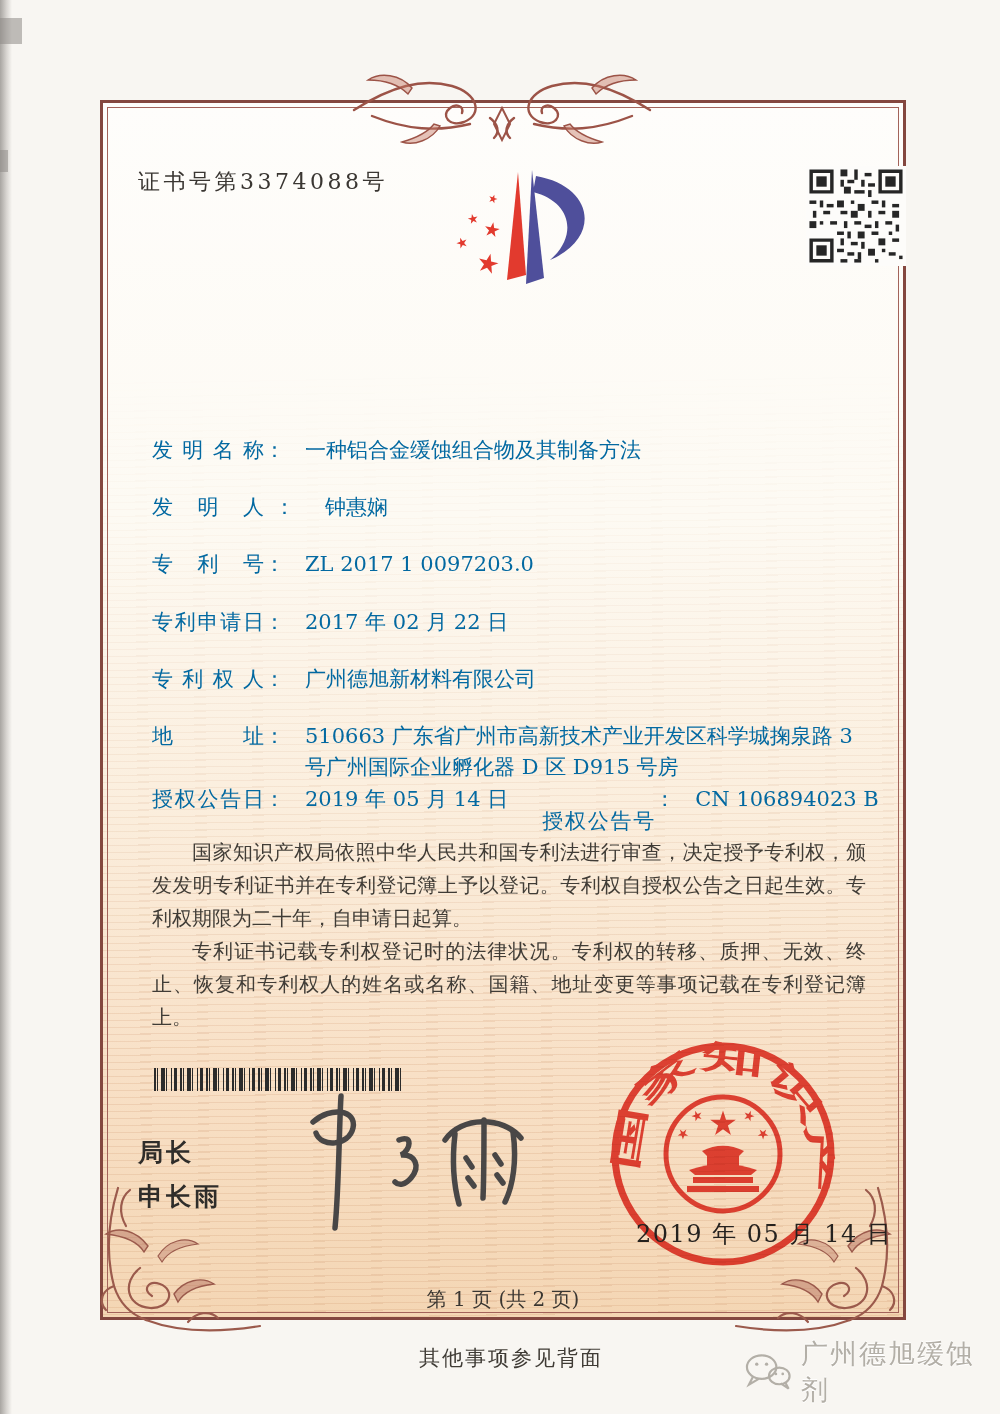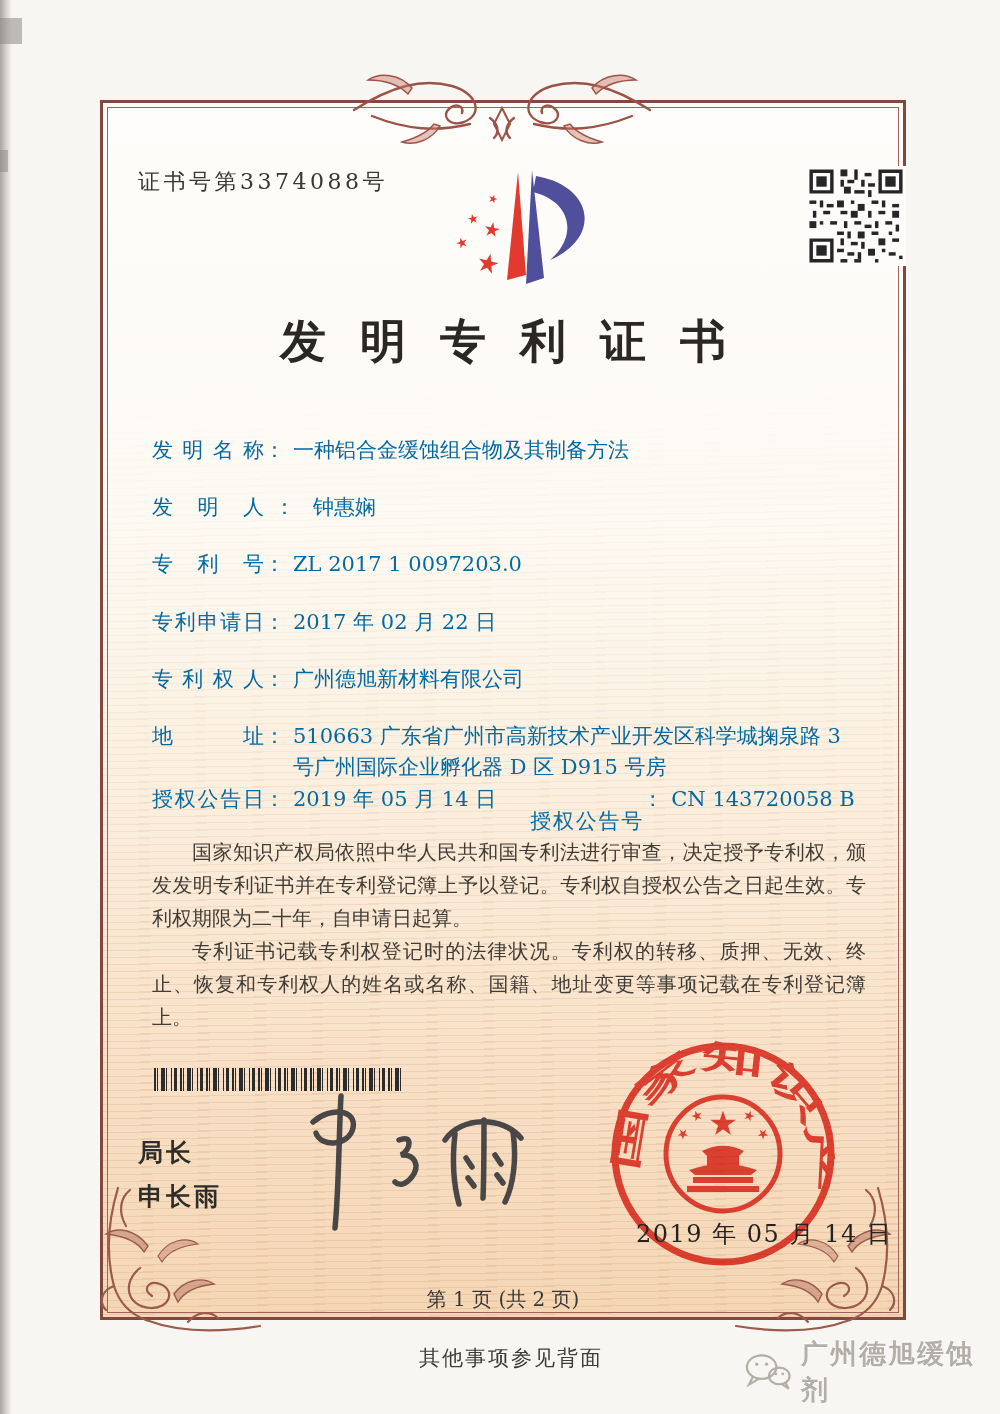--- a/index.html
+++ b/index.html
@@ -25,21 +25,21 @@
   .frame-inner { position:absolute; inset:4px; border:1.5px solid #a3635a; }
 
   .abs { position:absolute; }
   .cert-no { left:138px; top:167px; font-size:22px; letter-spacing:3.5px; color:#3a3632; }
 
   .title { left:100px; width:806px; top:311px; text-align:center; font-size:46px; font-weight:600;
     color:#2a2724; letter-spacing:34px; text-indent:34px; }
   .row { position:absolute; left:152px; width:714px; display:flex; font-size:21px; color:#0369a1; line-height:31px; }
   .lbl { width:112px; text-align:justify; text-align-last:justify; flex:0 0 112px; }
   .colon { flex:0 0 auto; }
-  .val { margin-left:8px; flex:1; }
+  .val { margin-left:20px; flex:1; }
   .pair2 { display:flex; margin-left:34px; flex:0 0 auto; }
   .pair2 .lbl { flex:0 0 112px;margin-top:22px; }
 
   .body-text { left:152px; top:836px; width:714px; font-size:20px; line-height:33px;
     text-align:justify; color:#403c36; }
   .body-text p { text-indent:2em; }
 
   .barcode { left:154px; top:1068px; width:250px; height:23px;
     background:repeating-linear-gradient(90deg,#2b2b2b 0 2px,rgba(0,0,0,0) 2px 3px,#2b2b2b 3px 4px,rgba(0,0,0,0) 4px 7px,#2b2b2b 7px 11px,rgba(0,0,0,0) 11px 12px,#2b2b2b 12px 13px,rgba(0,0,0,0) 13px 17px,#2b2b2b 17px 18px,rgba(0,0,0,0) 18px 20px,#2b2b2b 20px 23px,rgba(0,0,0,0) 23px 26px); }
 
@@ -49,21 +49,21 @@
 
   .sig-svg { left:295px; top:1088px; }
   .seal-svg { left:607px; top:1038px; mix-blend-mode:multiply; }
   .seal-date { left:636px; top:1218px; font-size:24px; color:#25221f; letter-spacing:1.5px; }
 
   .pagination { left:100px; width:806px; top:1286px; text-align:center; font-size:20px; color:#3a3631; }
   .back-note { left:108px; width:806px; top:1344px; text-align:center; font-size:21px; color:#3f3b35; letter-spacing:2px; }
 
   .watermark { left:744px; top:1336px; display:flex; align-items:center; gap:8px;
     color:#b3afa7; font-size:27px; letter-spacing:2px;
-    text-shadow:0 1px 0 #fff, 0 -1px 0 #fff;font-weight:bold; }
+    text-shadow:0 1px 0 #fff, 0 -1px 0 #fff; }
 
   .orn { color:#9b5a4c; }
   .orn-top { left:352px; top:66px; }
   .orn-bl { left:88px; top:1186px; }
   .orn-br { left:728px; top:1186px; transform:scaleX(-1); }
 
   .logo-svg { left:420px; top:156px; }
   .qr-svg { left:806px; top:166px; }
   .hidden-defs { position:absolute; width:0; height:0; overflow:hidden; }
 </style>
@@ -196,21 +196,20 @@
         <rect x="18" y="24" width="2" height="2"></rect>
         <rect x="22" y="24" width="1" height="1"></rect>
         <rect x="24" y="25" width="2" height="1"></rect>
         <rect x="27" y="26" width="1" height="1"></rect>
       <rect x="10" y="27" width="2" height="1"></rect>
         <rect x="14" y="27" width="2" height="1"></rect>
         <rect x="20" y="27" width="1" height="1"></rect>
     </g>
   </svg>
 
-  <div class="abs title">发明专利证书</div>
 
   <div class="row" style="top:435px;">
     <span class="lbl">发明名称</span>
       <span class="colon">：</span>
     <span class="val">一种铝合金缓蚀组合物及其制备方法</span>
   </div>
   <div class="row" style="top:492px;gap:10px;">
     <span class="lbl">发明人</span>
       <span class="colon">：</span>
     <span class="val">钟惠娴</span>
@@ -235,21 +234,21 @@
       <span class="colon">：</span>
     <span class="val">510663 广东省广州市高新技术产业开发区科学城掬泉路 3 号广州国际企业孵化器 D 区 D915 号房</span>
   </div>
   <div class="row" style="top:784px;">
     <span class="lbl">授权公告日</span>
       <span class="colon">：</span>
     <span class="val" style="flex:0 0 auto;">2019 年 05 月 14 日</span>
     <span class="pair2">
       <span class="lbl">授权公告号</span>
         <span class="colon">：</span>
-      <span class="val">CN 143720058 B</span>
+      <span class="val">CN 106894023 B</span>
     </span>
   </div>
 
   <div class="abs body-text">
     <p>国家知识产权局依照中华人民共和国专利法进行审查，决定授予专利权，颁发发明专利证书并在专利登记簿上予以登记。专利权自授权公告之日起生效。专利权期限为二十年，自申请日起算。</p>
     <p>专利证书记载专利权登记时的法律状况。专利权的转移、质押、无效、终止、恢复和专利权人的姓名或名称、国籍、地址变更等事项记载在专利登记簿上。</p>
   </div>
 
   <div class="abs barcode"></div>
 

